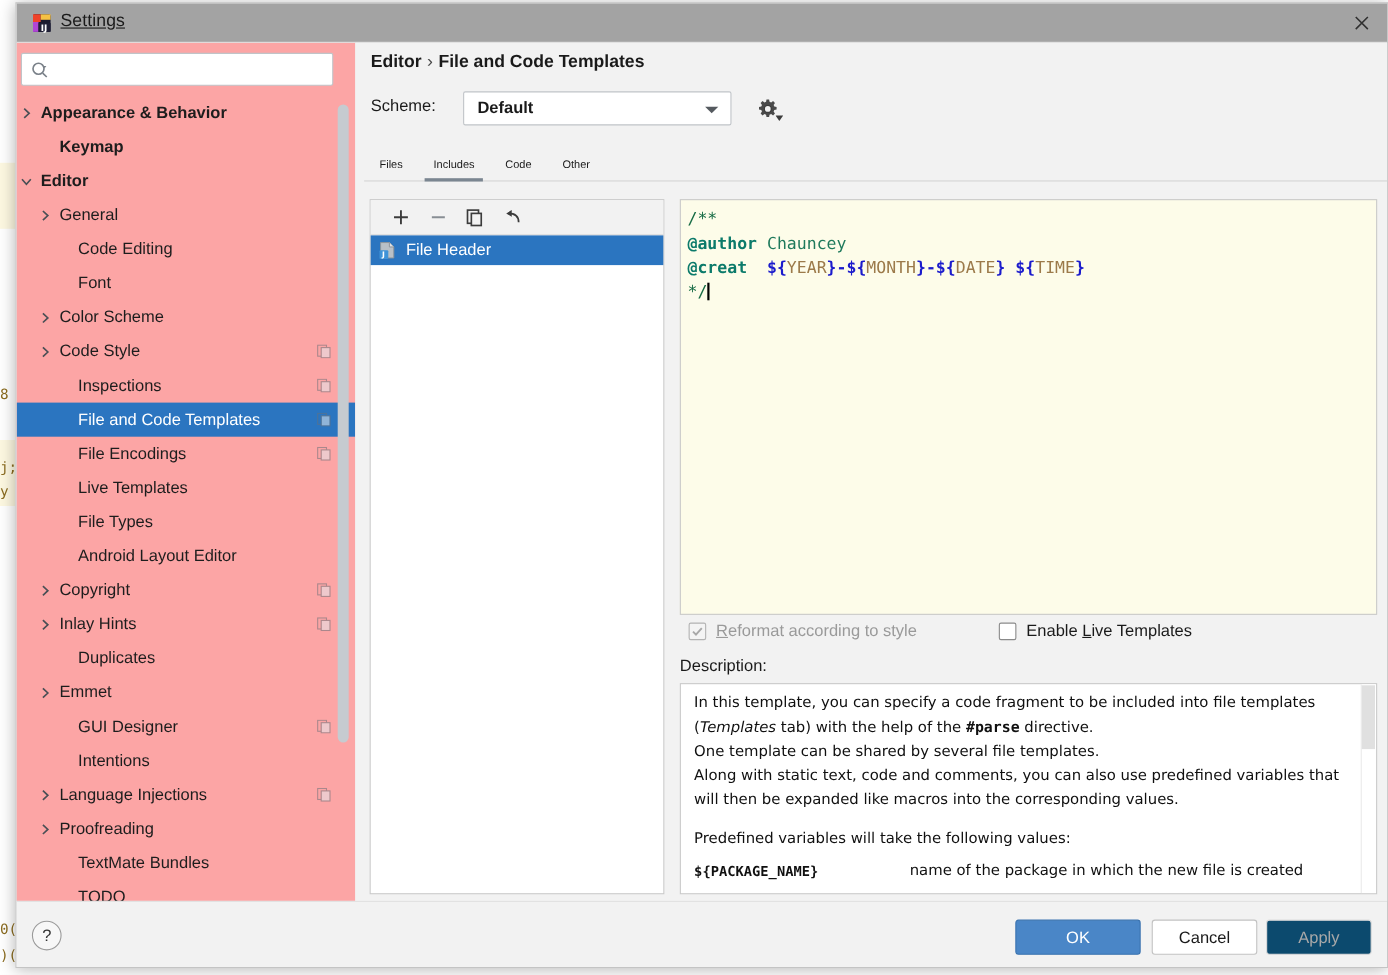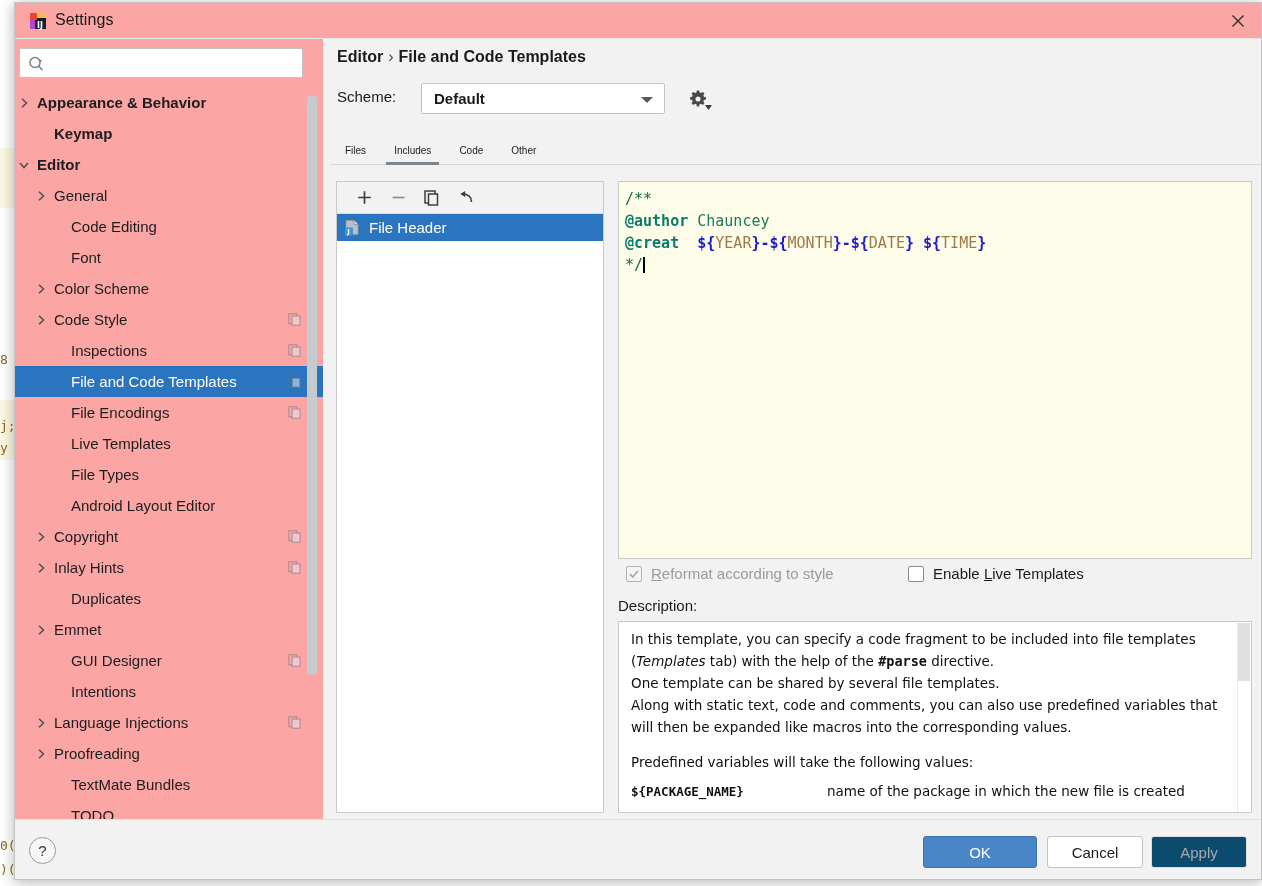--- a/index.html
+++ b/index.html
@@ -31,30 +31,31 @@
     width: 1248px; height: 878px;
     background: #f2f2f2;
     border: 1px solid #c4c4c4;
     box-shadow: 0 2px 14px rgba(0,0,0,0.30);
     overflow: hidden;
   }
 
   
   #titlebar {
     position: absolute; left: 0; top: 0; width: 100%; height: 36px;
-    background: #fca5a5;
+    background: #a3a3a3;
     border-bottom: 1px solid #e6e6e6;
   }
   #app-icon {
     position: absolute; left: 14px; top: 9px; width: 18px; height: 18px;
   }
   #win-title {
     position: absolute; left: 40px; top: 8px;
     font-size: 16px; color: #1a1a1a;
     letter-spacing: .1px;
+    text-decoration: underline;
   }
   #close-btn {
     position: absolute; right: 0; top: 0; width: 46px; height: 36px;
     display: flex; align-items: center; justify-content: center;
     cursor: pointer;
   }
   #close-btn svg { display: block; }
 
   
   #sidebar {

